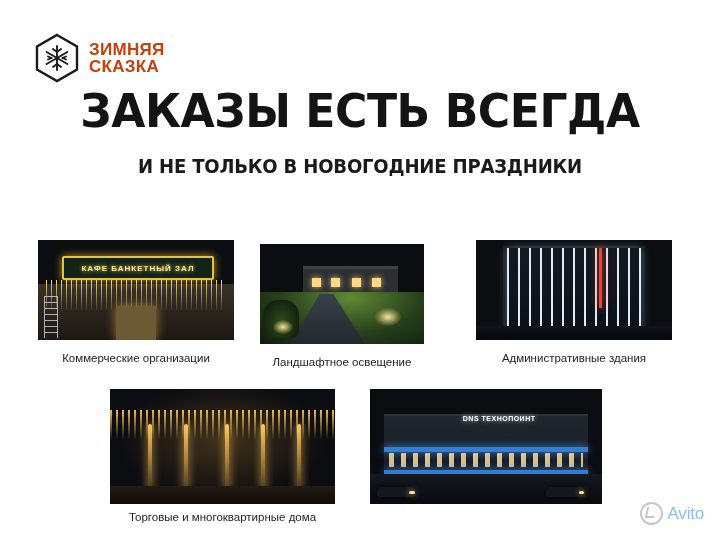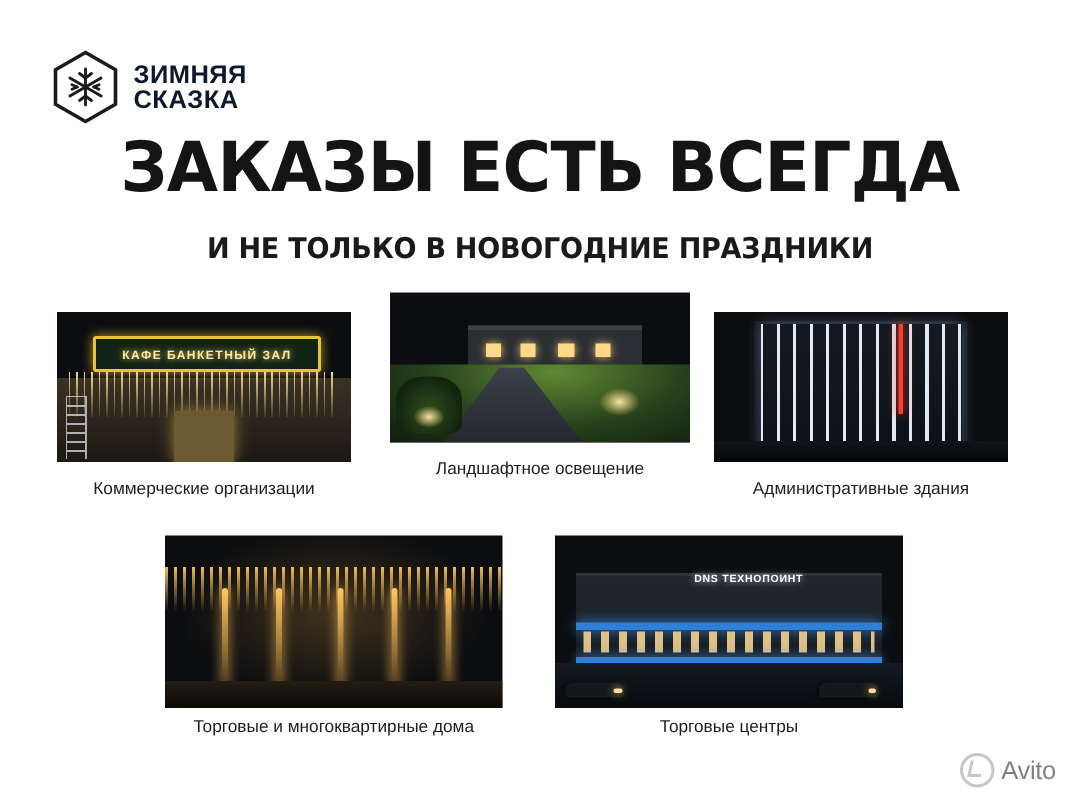--- a/index.html
+++ b/index.html
@@ -40,21 +40,21 @@
     display: flex;
     flex-direction: column;
     justify-content: center;
     line-height: 1.02;
   }
   .logo-text .l1, .logo-text .l2 {
     font-family: "Liberation Sans", sans-serif;
     font-weight: bold;
     font-size: 17px;
     letter-spacing: 0.3px;
-    color: #0f172a;
+    color: #c2410c;
     text-transform: uppercase;
   }
 
   
   .headline {
     position: absolute;
     top: 88px;
     left: 0;
     width: 720px;
     text-align: center;
@@ -76,20 +76,21 @@
     font-weight: bold;
     font-size: 19px;
     letter-spacing: -0.2px;
     color: #1a1a1a;
     transform: scaleX(0.95);
   }
 
   
   .card {
     position: absolute;
+    margin-top: 32px;
   }
   .card .photo {
     width: 100%;
     height: 100%;
     overflow: hidden;
     position: relative;
     background: #0b0d10;
   }
   .card .caption {
     position: absolute;
@@ -97,21 +98,21 @@
     right: -40px;
     text-align: center;
     font-family: "Liberation Sans", sans-serif;
     font-size: 11.5px;
     color: #1d1d1d;
     white-space: nowrap;
   }
 
   
   #card-commercial { left: 38px;  top: 208px; width: 196px; height: 100px; }
-  #card-landscape  { left: 260px; top: 195px; width: 200px; height: 100px; }
+  #card-landscape  { left: 260px; top: 212px; width: 164px; height: 100px; }
   #card-admin      { left: 476px; top: 208px; width: 196px; height: 100px; }
   
   #card-houses     { left: 110px; top: 357px; width: 225px; height: 115px; }
   #card-malls      { left: 370px; top: 357px; width: 232px; height: 115px; }
 
   #card-commercial .caption,
   #card-landscape .caption,
   #card-admin .caption { top: 112px; }
   #card-houses .caption,
   #card-malls .caption { top: 122px; }
@@ -372,21 +373,21 @@
     position: absolute;
     left: 4px; top: 3px;
     width: 7px; height: 9px;
     border-left: 2px solid #9a9a9a;
     border-bottom: 2px solid #9a9a9a;
     transform: skewX(-12deg);
   }
   .watermark .wm-text {
     font-family: "Liberation Sans", sans-serif;
     font-size: 17px;
-    color: #0f172a;
+    color: #3b82f6;
     letter-spacing: -0.2px;
   }
 </style>
 </head>
 <body>
 
 <div class="slide">
 
   <div class="logo-block">
     <div class="logo-mark">
@@ -476,21 +477,20 @@
       <div class="winrow"></div>
       <div class="bluestripe2"></div>
       <div class="ground"></div>
       <div class="car a">
           <div class="lamp"></div>
         </div>
       <div class="car b">
           <div class="lamp"></div>
         </div>
     </div>
-    <div class="caption">Торговые центры</div>
   </div>
 
   <div class="watermark">
     <div class="wm-mark"></div>
     <div class="wm-text">Avito</div>
   </div>
 
 </div>
 
 </body></html>

